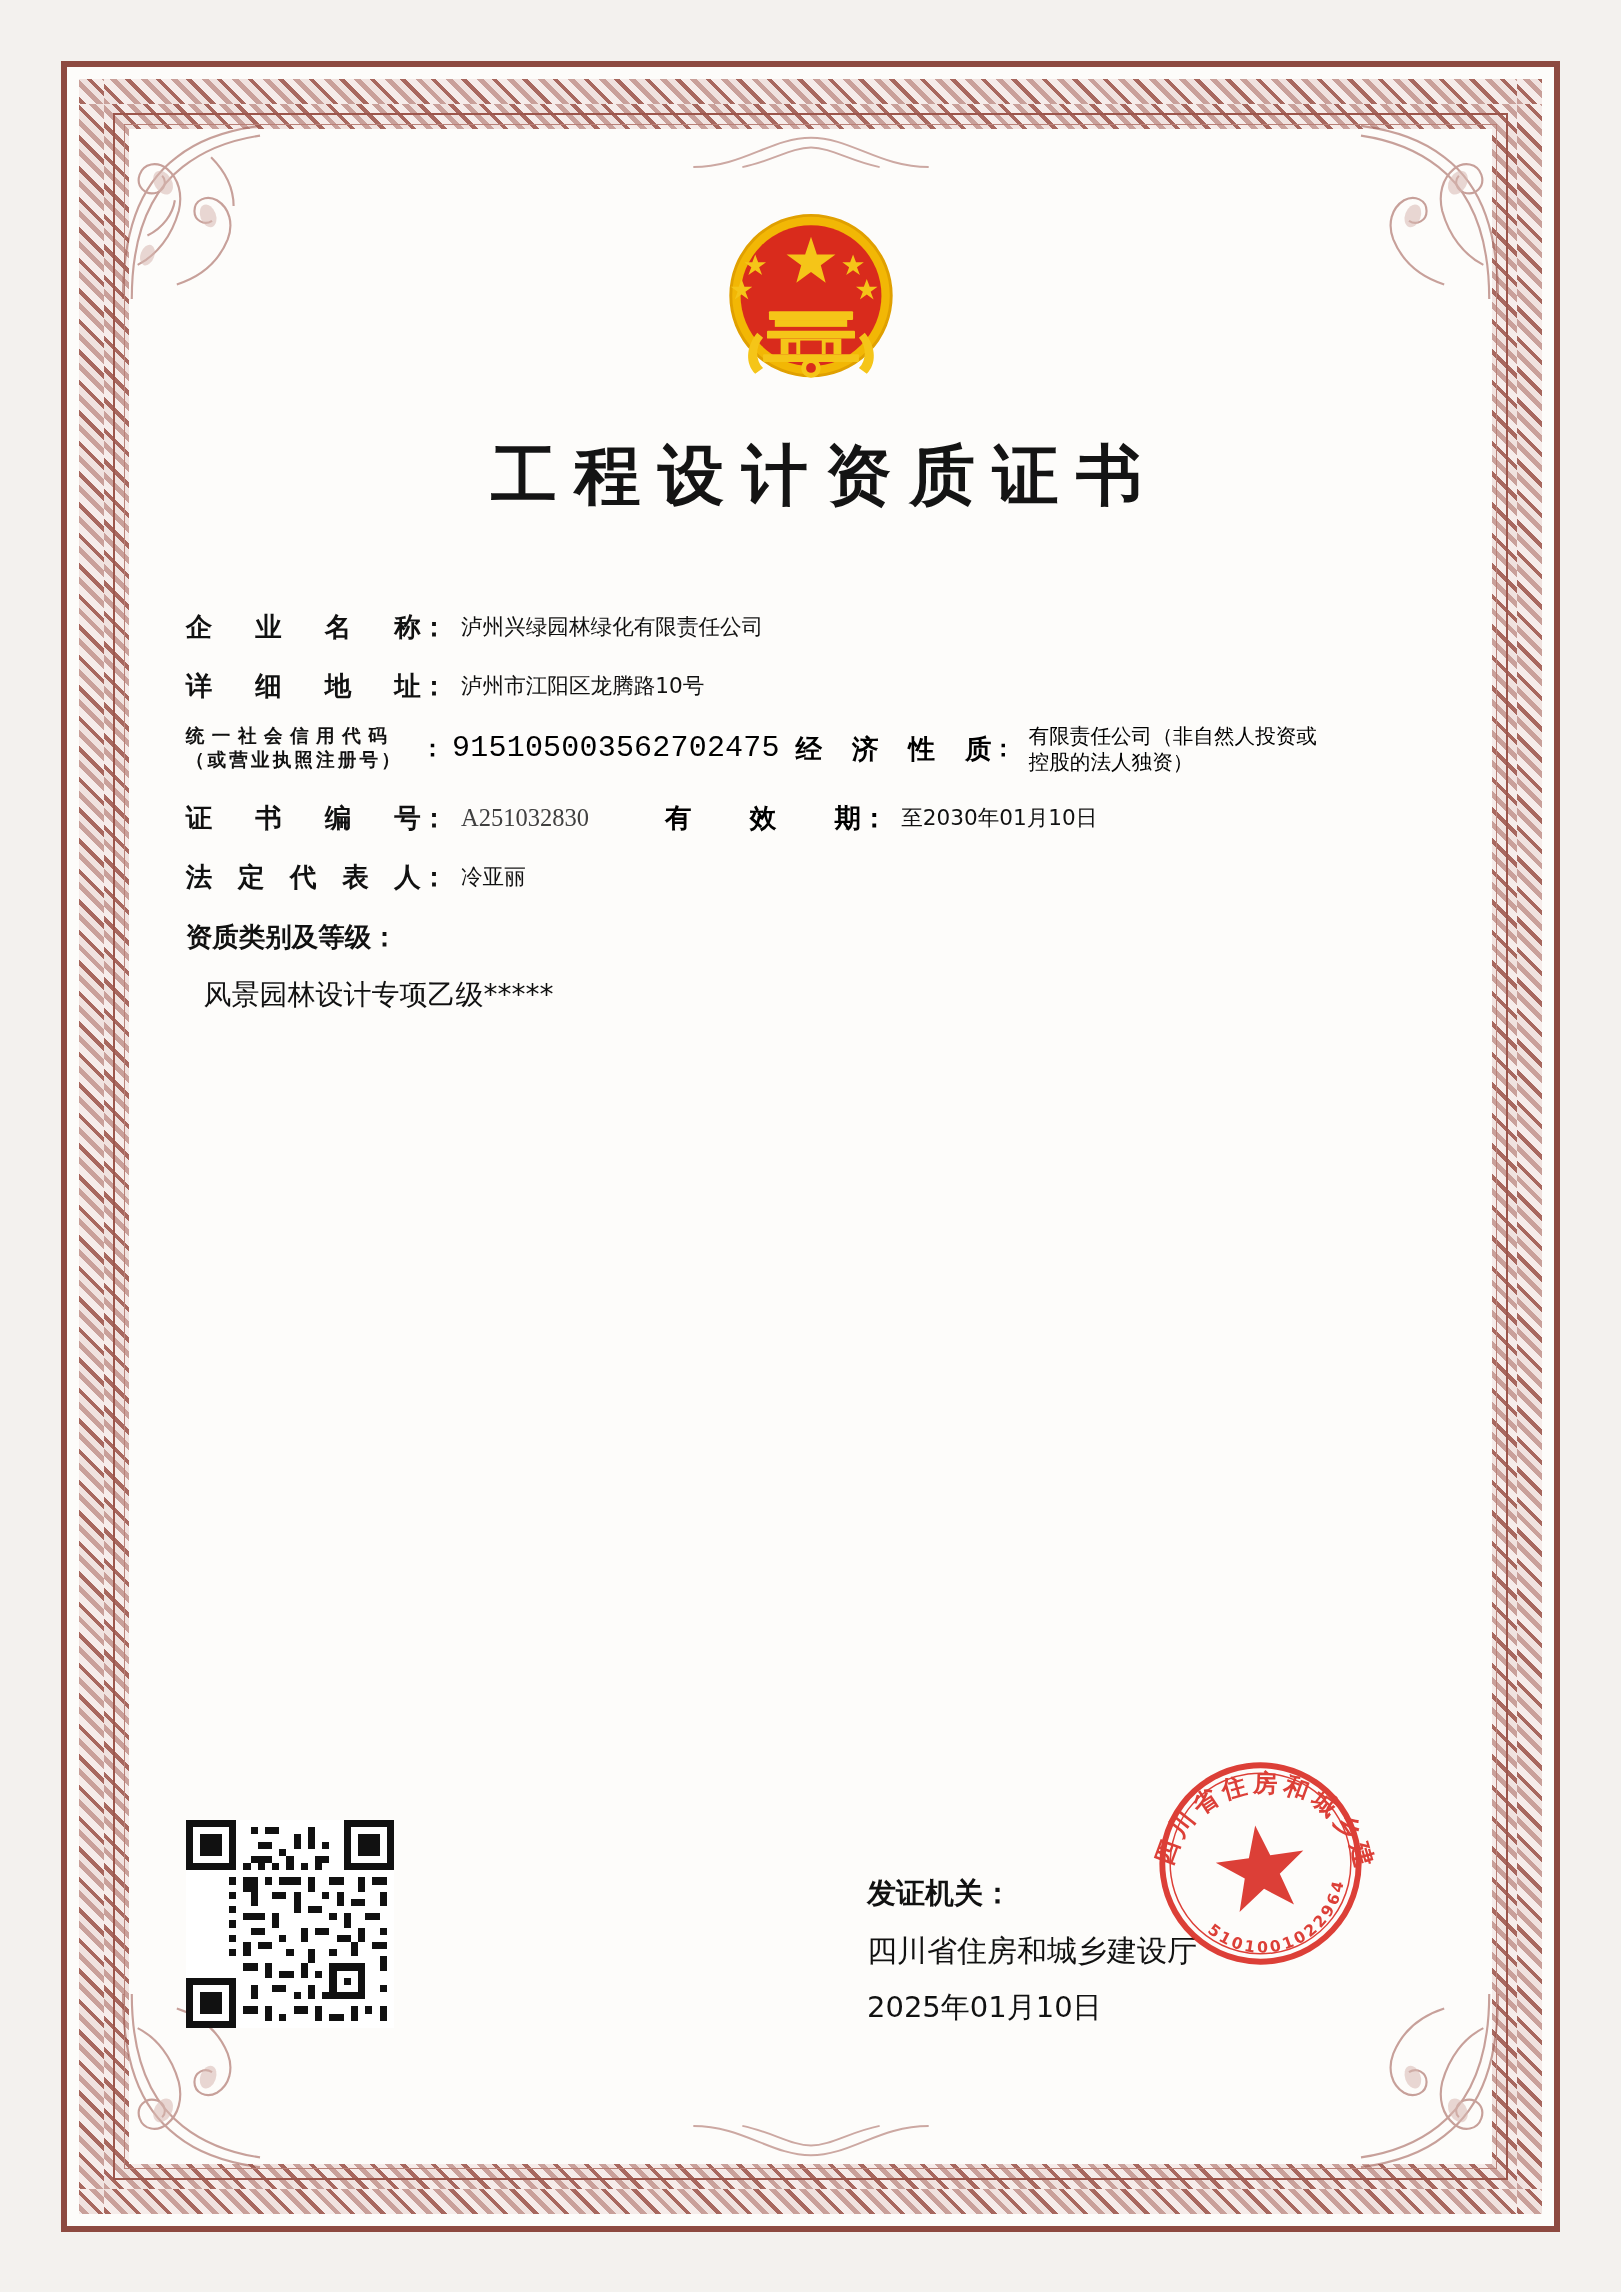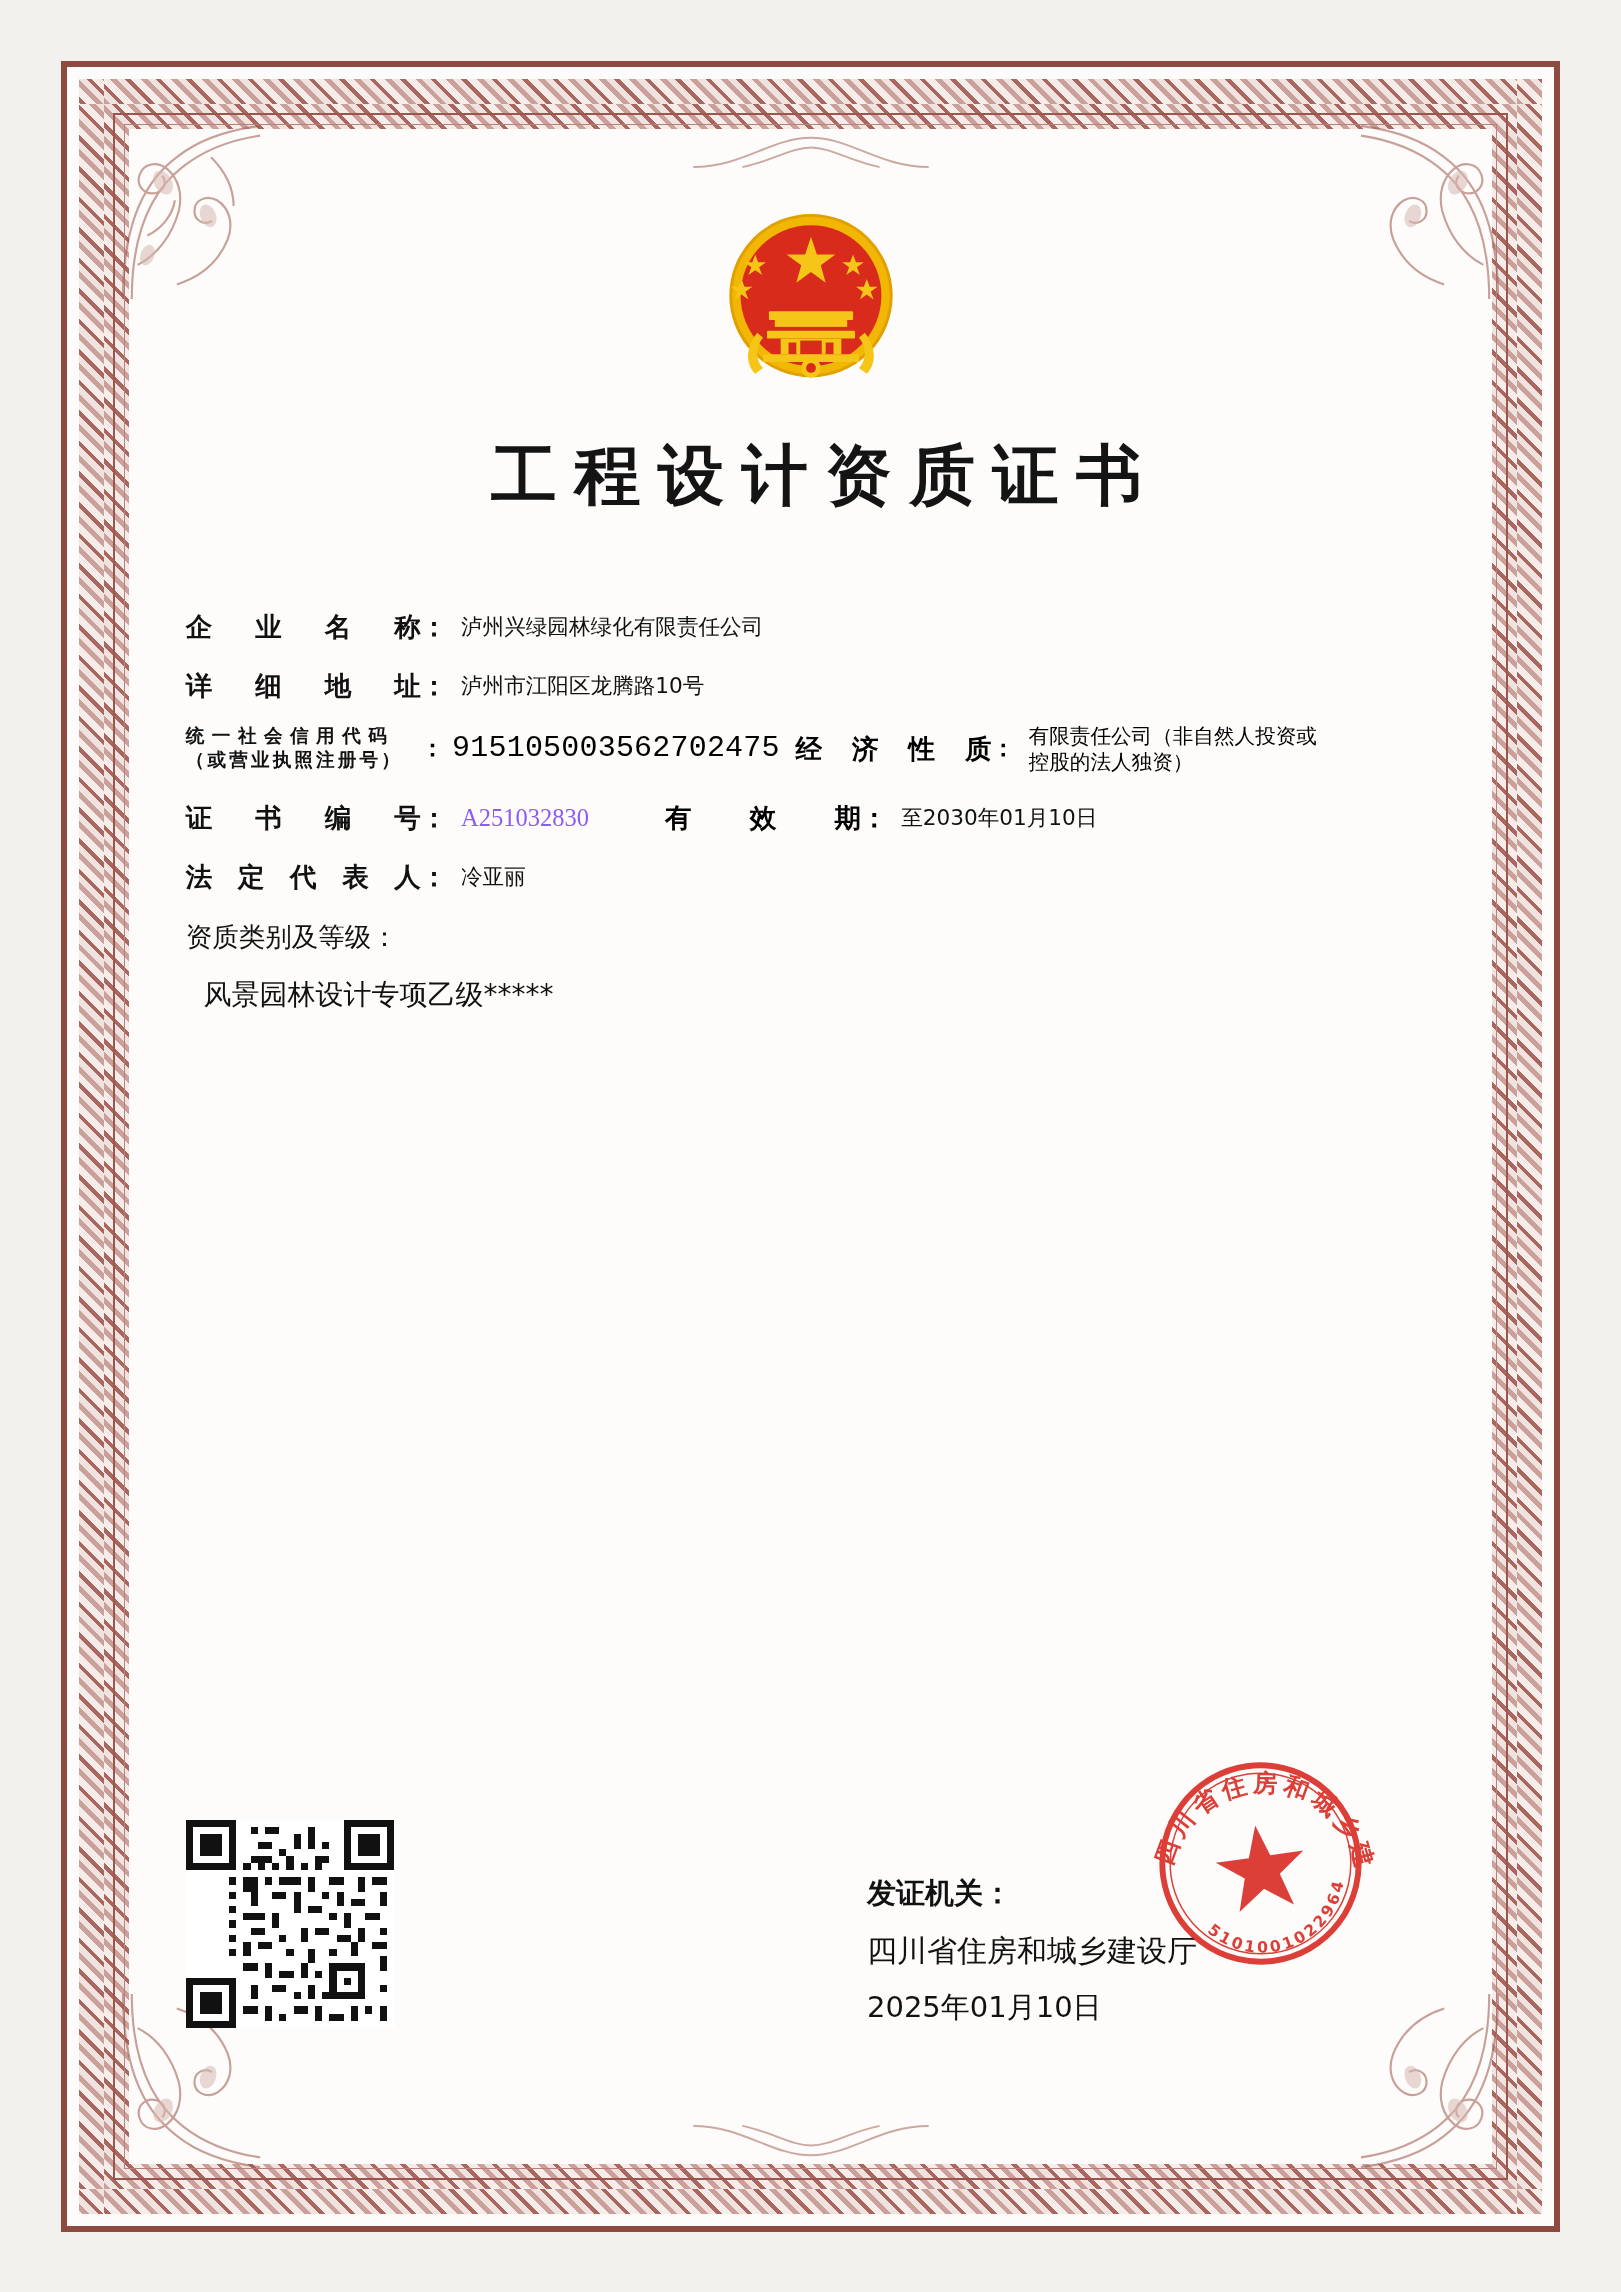--- a/index.html
+++ b/index.html
@@ -167,21 +167,21 @@
     font-size: 21.6px;
     color: #111;
     line-height: 41px;
     margin-left: 5.9px;
   }
   .val-serif {
     font-family: "Liberation Serif", serif;
     font-size: 24.5px;
     line-height: 41px;
     margin-left: 5.9px;
-    color: #8b5cf6;
+    color: #404040;
   }
 
   
   .lab-stack {
     width: 235px;
     font-family: "DejaVu Sans", sans-serif;
     font-weight: bold;
     font-size: 18.6px;
     line-height: 23.5px;
     color: #111;
@@ -239,21 +239,21 @@
     line-height: 41px;
     margin-left: 76px;
     width: 196px;
     display: inline-block;
     text-align: justify;
     text-align-last: justify;
   }
 
   .qual-head {
     font-family: "DejaVu Sans", sans-serif;
-    font-weight: normal;
+    font-weight: bold;
     font-size: 26.5px;
     color: #111;
     margin-top: 21.6px;
   }
   .qual-item {
     font-family: "DejaVu Sans", sans-serif;
     font-size: 28px;
     color: #111;
     margin-top: 21.6px;
     margin-left: 17.6px;

